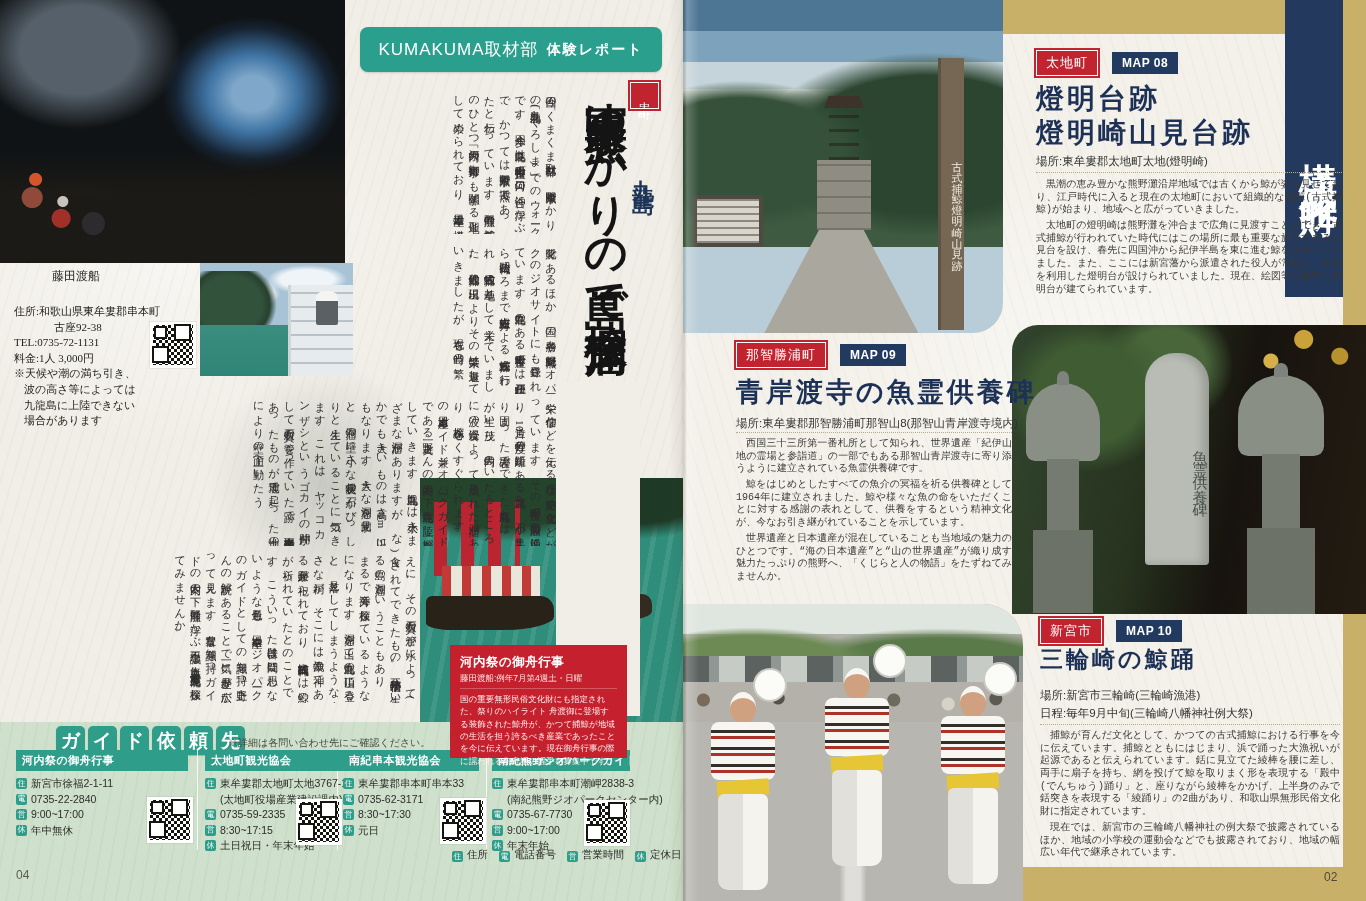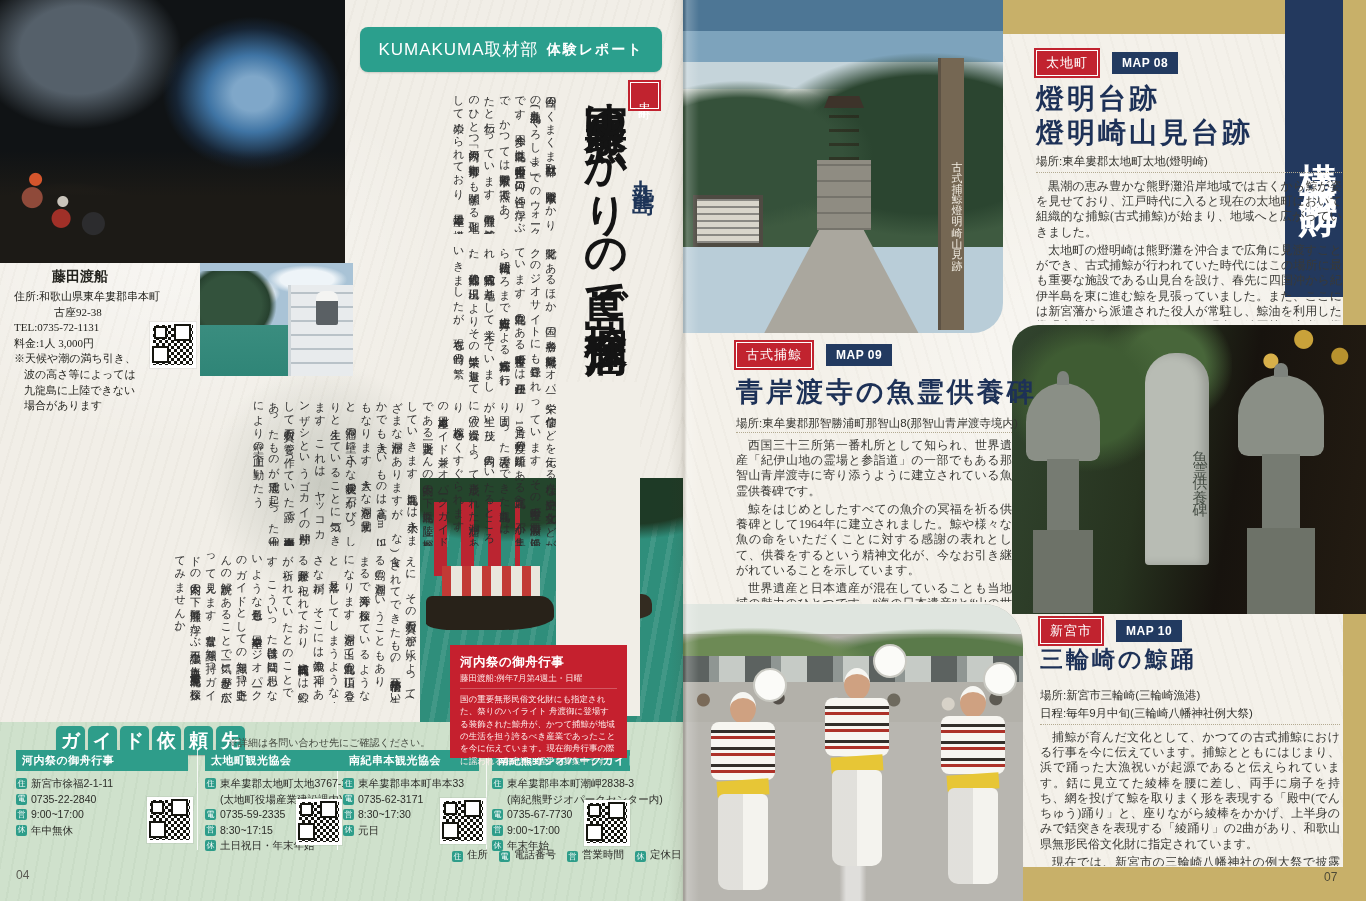--- a/index.html
+++ b/index.html
@@ -75,21 +75,21 @@
   .band1{left:366px;top:88px;width:192px;height:146px;}
   .band2{left:366px;top:240px;width:192px;height:154px;}
   .band3{left:8px;top:394px;width:550px;height:152px;}
   .band4{left:8px;top:548px;width:410px;height:155px;}
   .main-title{left:566px;top:84px;width:66px;height:632px;z-index:4;color:#141414;
     font-size:43px;font-weight:800;letter-spacing:-3px;line-height:1.2;}
   .badge-kushimoto{left:630px;top:82px;width:17px;z-index:4;background:#c1232f;color:#fff;
     font-size:13px;letter-spacing:3px;padding:8px 5px;border:1px solid #fff;outline:2px solid #c1232f;}
   .kuryu{left:628px;top:162px;z-index:4;color:#1e3558;font-size:22px;letter-spacing:7px;font-weight:600;}
   .ferry-cap{left:14px;top:268px;width:182px;z-index:3;color:#24241f;}
-  .f-name{font-size:14px;font-weight:bold;margin-left:38px;margin-bottom:3px;}
+  .f-name{font-size:12px;font-weight:normal;margin-left:38px;margin-bottom:19px;}
   .f-line{font-size:11px;line-height:1.42;font-family:Liberation Serif, serif;}
   .ind1{padding-left:10px;}
   .ind2{padding-left:40px;}
 
   
   .qr{background:#fff;padding:3px;z-index:5;box-shadow:0 0 0 1px rgba(0,0,0,.05);}
   .qr::before{content:"";display:block;width:100%;height:100%;
     background:repeating-conic-gradient(#15150f 0% 25%,#fff 0% 50%) 0 0/6px 6px;}
   .qr::after{content:"";position:absolute;left:4px;top:4px;width:9px;height:9px;border:2px solid #15150f;background:#fff;
     box-shadow:22px 0 0 0 #fff, 22px 0 0 2px #15150f, 0 22px 0 0 #fff, 0 22px 0 2px #15150f;}
@@ -220,22 +220,22 @@
   .badge-red{display:inline-block;background:#c1232f;color:#fff;font-size:13px;padding:3px 9px;
     border:1px solid #fff;outline:2px solid #c1232f;letter-spacing:1px;}
   .badge-map{display:inline-block;background:#223a60;color:#fff;font-size:12px;font-weight:bold;
     padding:4px 10px;letter-spacing:.5px;}
   .sec{z-index:5;}
   .sec-badges{position:absolute;display:flex;gap:14px;align-items:center;}
   .sec-title{position:absolute;color:#1d3157;font-weight:bold;font-size:28px;letter-spacing:3px;line-height:1.22;
     font-family:"Liberation Serif",serif;}
   .sec-place{position:absolute;font-size:11.5px;color:#33332e;line-height:1.6;}
   .sec-dot{position:absolute;border-top:1px dotted #b4ab92;}
-  .sec-body{position:absolute;font-size:12px;line-height:1.27;color:#3a3a36;text-align:justify;
-    font-family:Liberation Serif, serif;overflow:hidden;}
+  .sec-body{position:absolute;font-size:10px;line-height:1.27;color:#3a3a36;text-align:justify;
+    font-family:Liberation Mono, monospace;overflow:hidden;}
   .sec-body p{margin:0 0 3px 0;text-indent:1em;}
   .t-m8{left:1036px;top:50px;}
   .ti-m8{left:1036px;top:82px;}
   .pl-m8{left:1036px;top:152px;}
   .do-m8{left:1036px;top:172px;width:306px;}
   .bo-m8{left:1036px;top:179px;width:306px;height:142px;}
   .t-m9{left:736px;top:342px;}
   .ti-m9{left:736px;top:376px;font-size:27px;}
   .pl-m9{left:736px;top:414px;}
   .do-m9{left:736px;top:432px;width:276px;}
@@ -481,21 +481,21 @@
       </div>
     <div class="st-l2">
         <div class="st-cap"></div>
         <div class="st-bod"></div>
         <div class="st-bas"></div>
       </div>
     <div class="st-stone vtext">魚霊供養碑</div>
   </div>
 
   <div class="abs sec sec-badges t-m9">
-    <span class="badge-red">古式捕鯨</span>
+    <span class="badge-red">那智勝浦町</span>
     <span class="badge-map">MAP 09</span>
   </div>
   <div class="abs sec sec-title ti-m9">青岸渡寺の魚霊供養碑</div>
   <div class="abs sec sec-place pl-m9">場所:東牟婁郡那智勝浦町那智山8(那智山青岸渡寺境内)</div>
   <div class="abs sec sec-dot do-m9"></div>
   <div class="abs sec sec-body bo-m9">
     <p>西国三十三所第一番札所として知られ、世界遺産「紀伊山地の霊場と参詣道」の一部でもある那智山青岸渡寺に寄り添うように建立されている魚霊供養碑です。</p>
     <p>鯨をはじめとしたすべての魚介の冥福を祈る供養碑として1964年に建立されました。鯨や様々な魚の命をいただくことに対する感謝の表れとして、供養をするという精神文化が、今なお引き継がれていることを示しています。</p>
     <p>世界遺産と日本遺産が混在していることも当地域の魅力のひとつです。“海の日本遺産”と“山の世界遺産”が織り成す魅力たっぷりの熊野へ、「くじらと人の物語」をたずねてみませんか。</p>
   </div>
@@ -535,16 +535,16 @@
   </div>
   <div class="abs sec sec-title ti-m10">三輪崎の鯨踊</div>
   <div class="abs sec sec-place pl-m10a">場所:新宮市三輪崎(三輪崎漁港)</div>
   <div class="abs sec sec-place pl-m10b">日程:毎年9月中旬(三輪崎八幡神社例大祭)</div>
   <div class="abs sec sec-dot do-m10"></div>
   <div class="abs sec sec-body bo-m10">
     <p>捕鯨が育んだ文化として、かつての古式捕鯨における行事を今に伝えています。捕鯨とともにはじまり、浜で踊った大漁祝いが起源であると伝えられています。銛に見立てた綾棒を腰に差し、両手に扇子を持ち、網を投げて鯨を取りまく形を表現する「殿中(でんちゅう)踊り」と、座りながら綾棒をかかげ、上半身のみで銛突きを表現する「綾踊り」の2曲があり、和歌山県無形民俗文化財に指定されています。</p>
     <p>現在では、新宮市の三輪崎八幡神社の例大祭で披露されているほか、地域の小学校の運動会などでも披露されており、地域の幅広い年代で継承されています。</p>
   </div>
 
-  <div class="abs pageno p03">07</div>
+  <div class="abs pageno p03">02</div>
 
   <div class="abs fold"></div>
 </div>
 
 </body></html>

